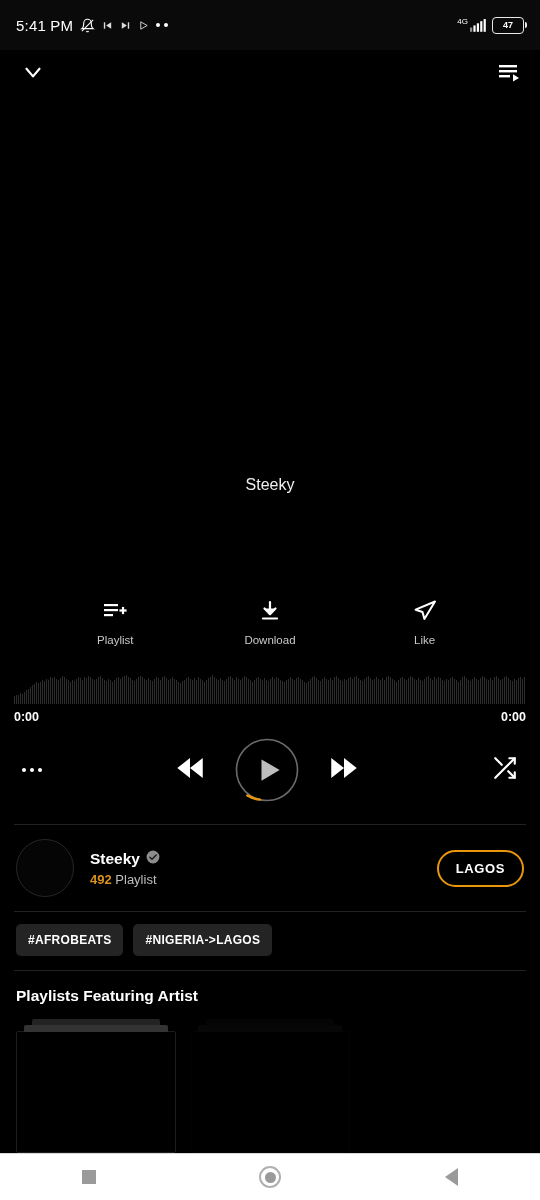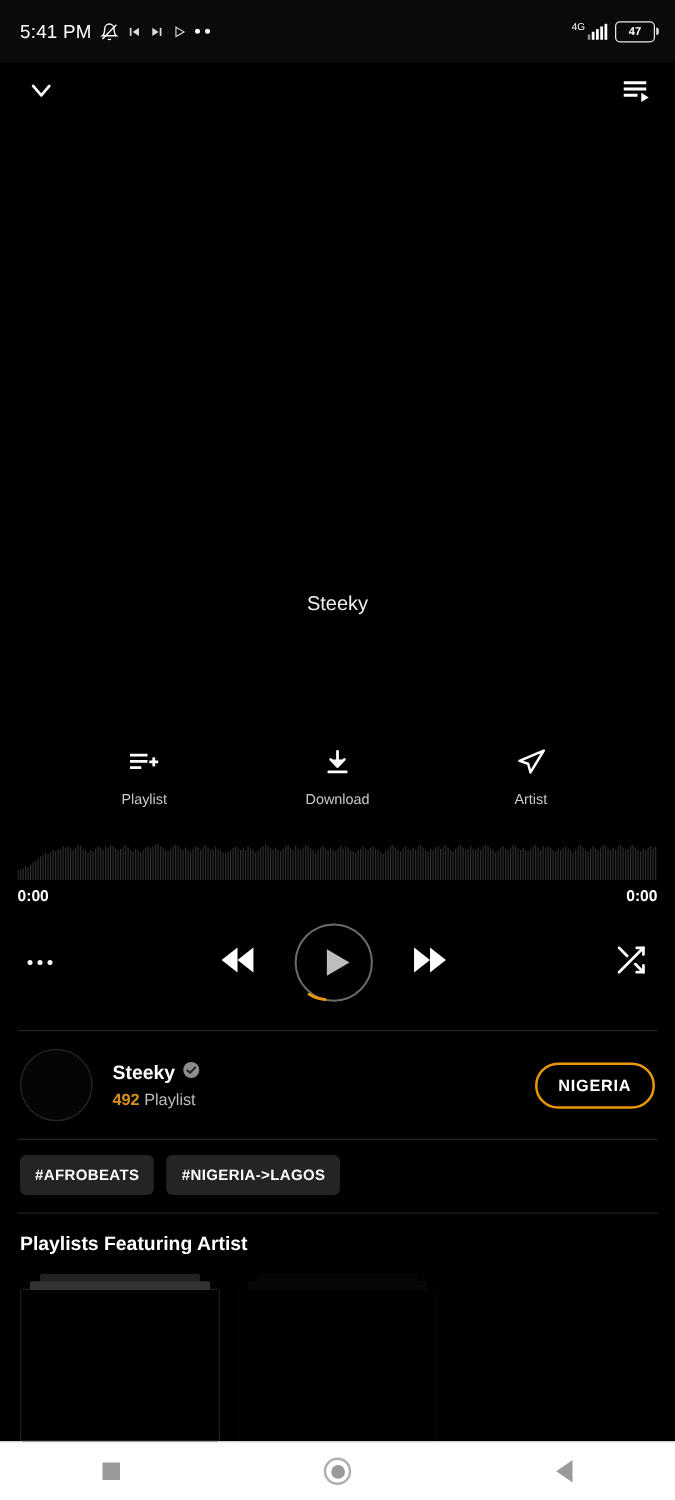--- a/index.html
+++ b/index.html
@@ -447,21 +447,21 @@
         </svg>
       </span>
       <span class="action-label">Download</span>
     </div>
     <div class="action">
       <span>
         <svg width="24" height="24" viewBox="0 0 24 24" fill="#fff">
           <path d="M22 2.5 2.6 10.7l6.9 2.3 1.9 6.9z" fill="none" stroke="#fff" stroke-width="2" stroke-linejoin="round"></path>
         </svg>
       </span>
-      <span class="action-label">Artist</span>
+      <span class="action-label">Like</span>
     </div>
   </div>
 
   <div class="wave-wrap">
     <div class="waveform">
         <span class="wbar" style="height: 7.92px;"></span>
         <span class="wbar" style="height: 8.64px;"></span>
         <span class="wbar" style="height: 9.36px;"></span>
         <span class="wbar" style="height: 10.8px;"></span>
         <span class="wbar" style="height: 10.08px;"></span>
@@ -775,21 +775,21 @@
             <circle cx="12" cy="12" r="11" fill="#8d8d8d"></circle>
             <polyline points="6.5,12.4 10.3,16 17.5,8.4" fill="none" stroke="#1a1a1a" stroke-width="2.4" stroke-linecap="round" stroke-linejoin="round"></polyline>
           </svg>
         </span>
       </div>
       <div class="followers">
         <span class="follow-count">492</span>
         <span>Playlist</span>
       </div>
     </div>
-    <button class="follow-btn">NIGERIA</button>
+    <button class="follow-btn">LAGOS</button>
   </div>
 
   <div class="divider"></div>
 
   <div class="tags">
       <span class="tag">#AFROBEATS</span>
       <span class="tag">#NIGERIA-&gt;LAGOS</span>
     </div>
 
   <div class="divider"></div>

